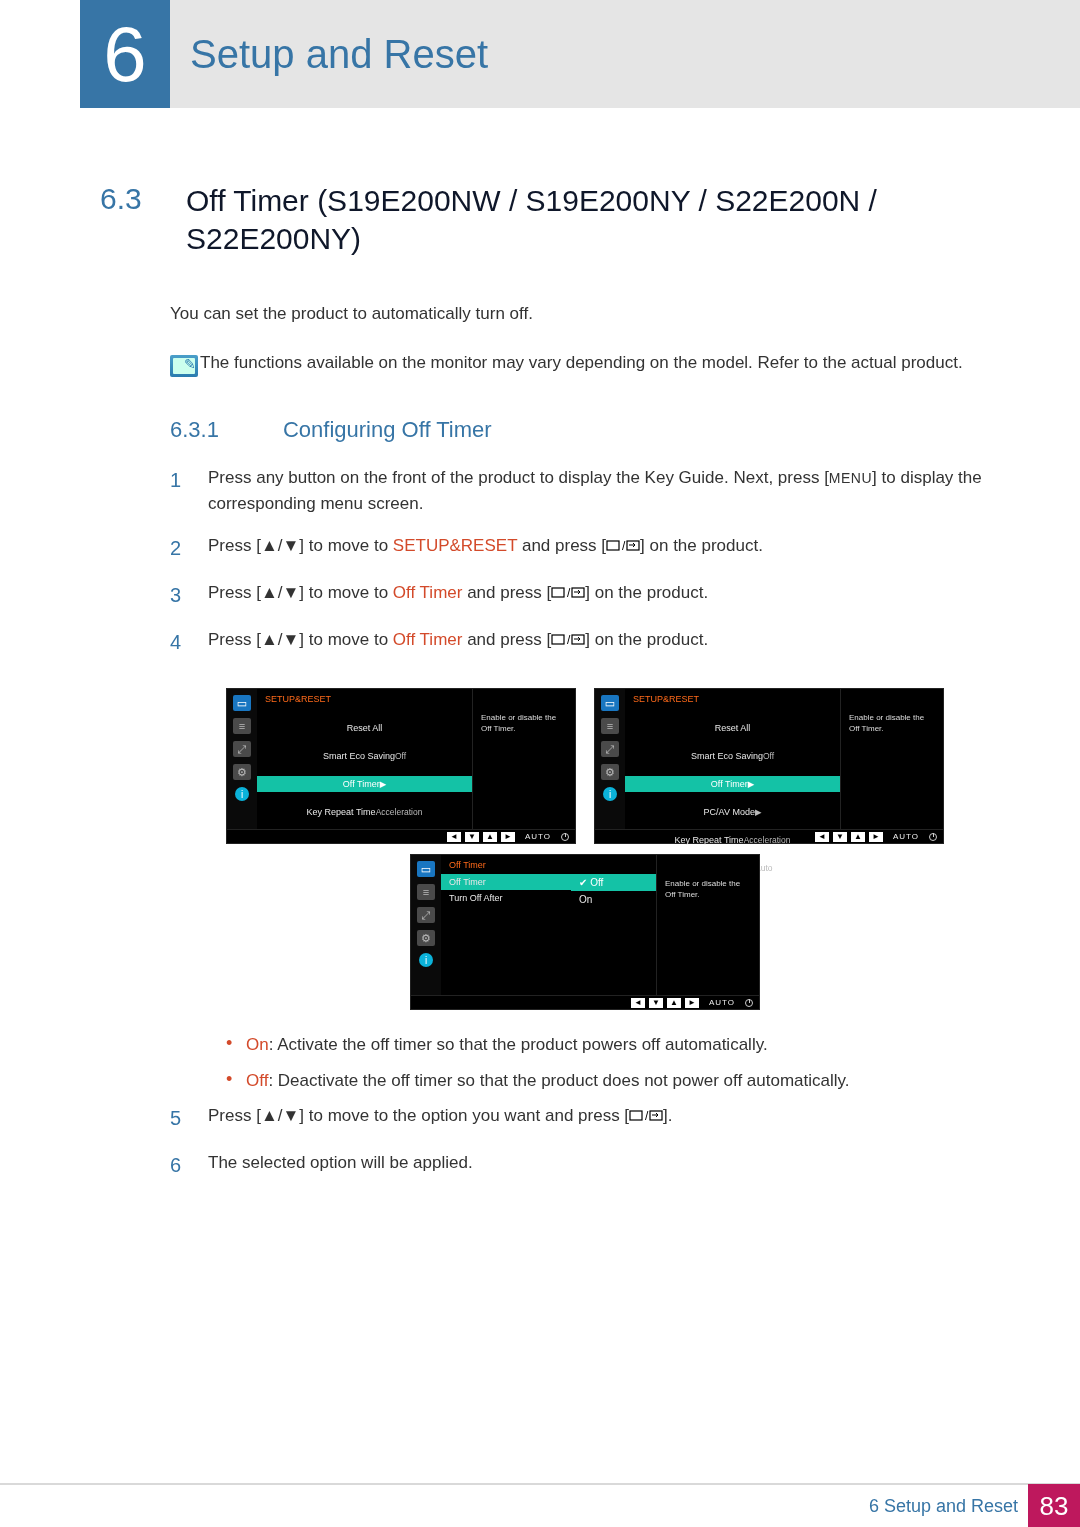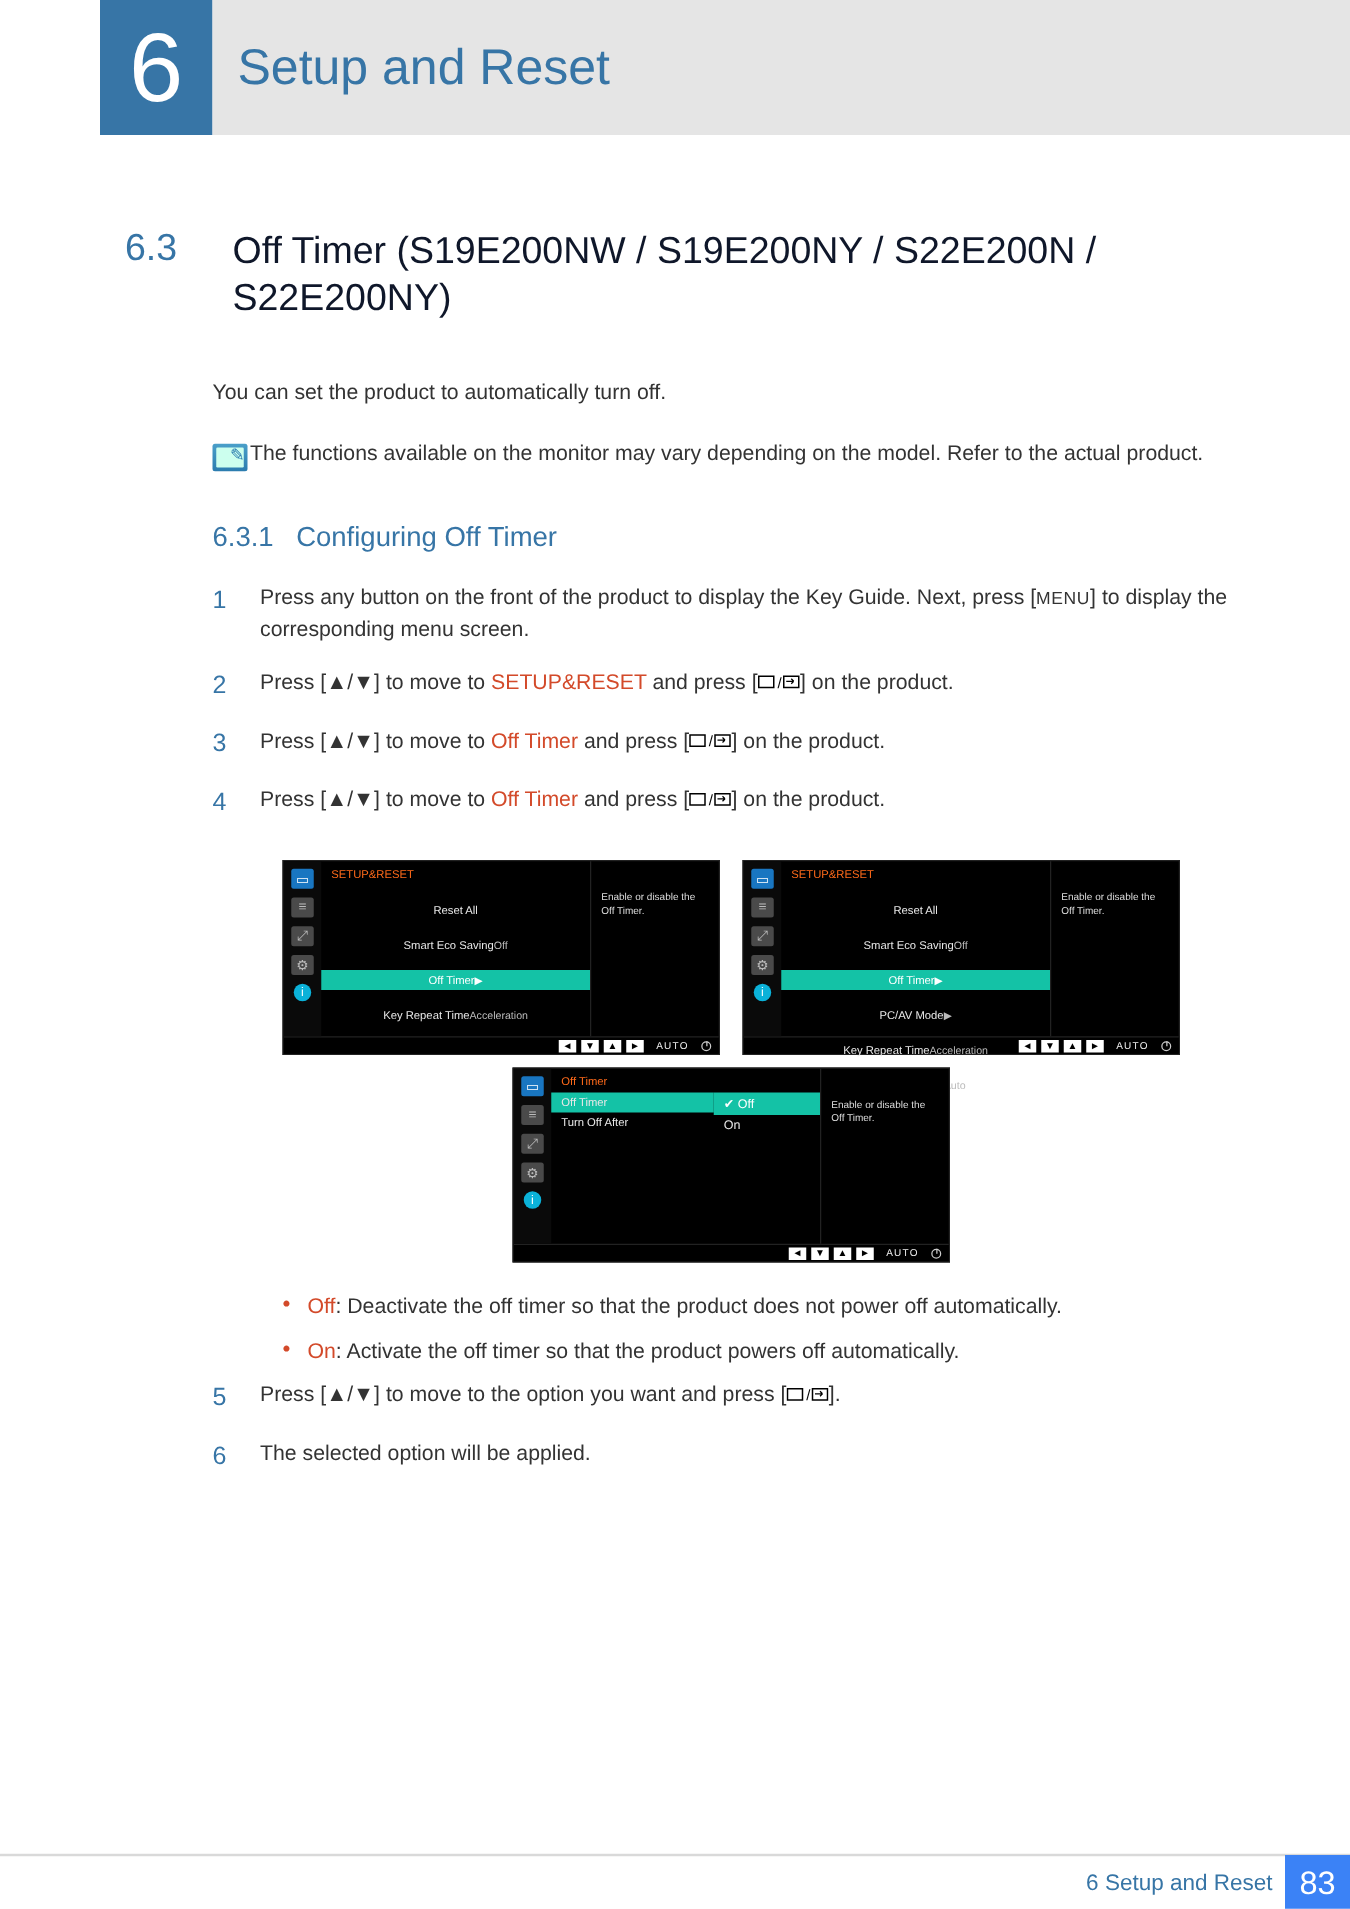--- a/index.html
+++ b/index.html
@@ -57,21 +57,21 @@
   .note-icon {
     width: 28px; height: 22px; background: linear-gradient(180deg,#4a9fc9,#2b7caf);
     border-radius:2px; position:relative; flex-shrink:0; margin-top:2px;
   }
   .note-icon::after{
     content:""; position:absolute; inset:3px; background:#cfe; border-radius:1px;
   }
   .note-icon::before{
     content:"✎"; position:absolute; top:1px; left:14px; font-size:14px; color:#2b7caf; z-index:2;
   }
-  .h3 { display:flex; margin-left:70px; margin-top:40px; margin-bottom:22px;}
+  .h3 { display:flex; margin-left:70px; margin-top:40px; margin-bottom:22px;gap:46px;}
   .h3 .sub-num { color:#3775a6; font-size:22px; margin-right:18px;}
   .h3 .sub-title { color:#3775a6; font-size:22px;}
   ol.steps { list-style:none; padding:0; margin:0 0 0 70px; }
   ol.steps > li { display:flex; gap:18px; margin-bottom:16px; line-height:1.55;}
   ol.steps > li > .stepnum { color:#3775a6; font-size:20px; width:20px; flex-shrink:0; font-weight:400;}
   ol.steps > li > .steptxt { flex:1; }
   .arrows { font-family: Arial; }
   .enter-icon svg { vertical-align: -2px; }
   .hl { color:#d34a2a; }
   .menu-lbl { font-family: Arial; font-size: 14px; letter-spacing:0.5px;}
@@ -116,21 +116,21 @@
   ul.bullets li{ position:relative; padding-left:20px; line-height:1.5; margin-bottom:10px;}
   ul.bullets li::before{ content:"\2022"; position:absolute; left:0; color:#d34a2a; font-size:18px; top:-2px;}
 
   .page-footer{
     position: absolute; bottom:0; left:0; right:0;
     display:flex; justify-content:flex-end; align-items:center; height:44px;
     border-top: 2px solid #d9d9d9;
   }
   .page-footer .label{ color:#3775a6; font-size:18px; margin-right:10px;}
   .page-footer .pnum{
-    width:52px; height:44px; background:#3b82f6; color:#fff; font-size:26px;
+    width:52px; height:44px; background:#be185d; color:#fff; font-size:26px;
     display:flex; align-items:center; justify-content:center;
   }
   .page-wrap{ position:relative; min-height:1527px; padding-bottom:60px;}
 </style>
 </head>
 <body>
 
 <div class="page-wrap">
 
   <div class="page-header">
@@ -328,22 +328,22 @@
               <span>▲</span>
               <span>►</span>
             </div>
           <span class="auto">AUTO</span>
           <span class="pwr"></span>
         </div>
       </div>
     </div>
 
     <ul class="bullets">
+      <li><span class="hl">On</span><span>: Activate the off timer so that the product powers off automatically.</span></li>
       <li><span class="hl">Off</span><span>: Deactivate the off timer so that the product does not power off automatically.</span></li>
-      <li><span class="hl">On</span><span>: Activate the off timer so that the product powers off automatically.</span></li>
     </ul>
 
     <ol class="steps" style="margin-top:6px;">
       <li>
         <span class="stepnum">5</span>
         <span class="steptxt">
           <span>Press [</span><span class="arrows">▲/▼</span><span>] to move to the option you want and press [</span><span class="enter-icon"><svg width="34" height="14">
                 <rect x="1" y="2" width="12" height="9" fill="none" stroke="#000" stroke-width="1.2"></rect>
                 <text x="16" y="11" font-size="12">/</text>
                 <rect x="21" y="2" width="12" height="9" fill="none" stroke="#000" stroke-width="1.2"></rect>

